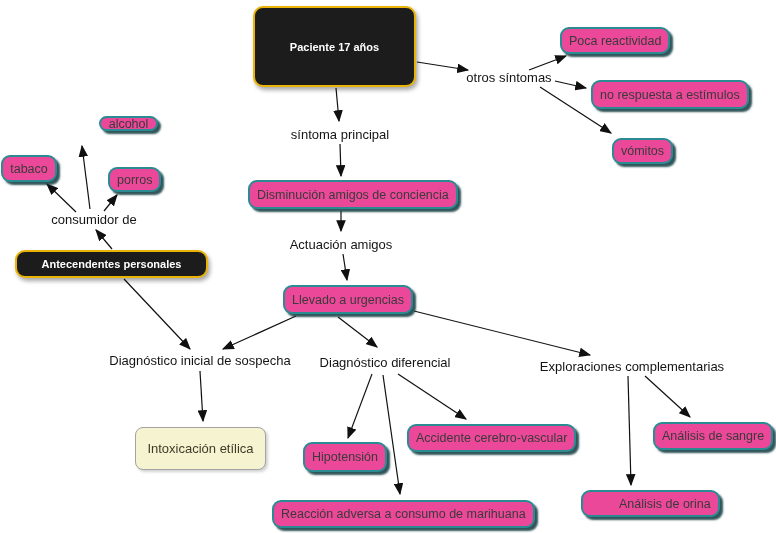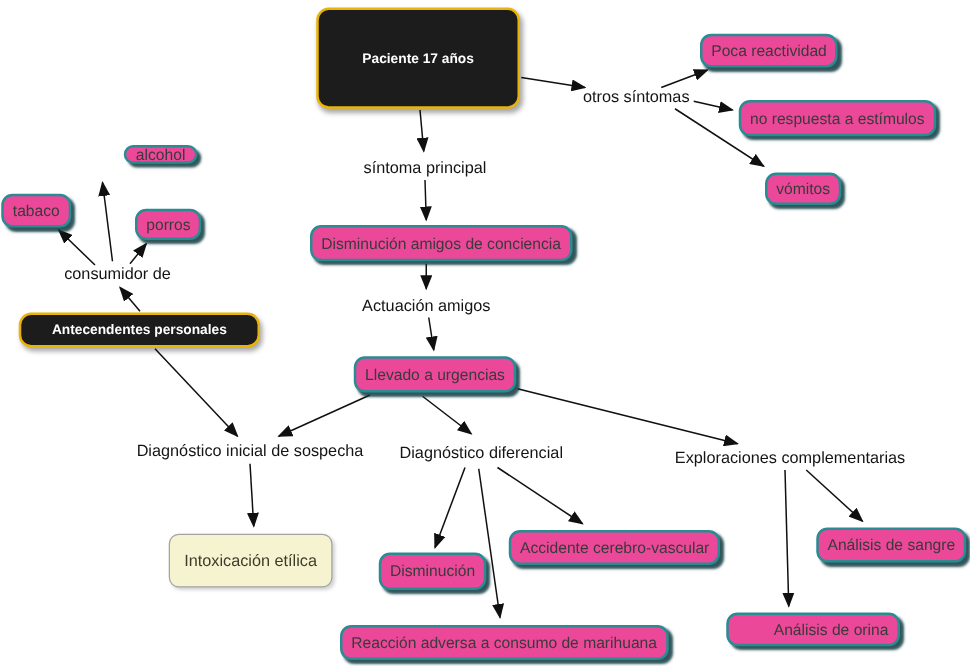--- a/index.html
+++ b/index.html
@@ -109,21 +109,21 @@
 <div class="node dark" style="left: 253px; top: 6px; min-width: 163px; height: 81px;">Paciente 17 años</div>
     <div class="node dark" style="left: 15px; top: 250px; min-width: 193px; height: 28px;">Antecendentes personales</div>
     <div class="node concept" style="left: 560px; top: 27px; min-width: 108px; height: 27px;">Poca reactividad</div>
     <div class="node concept" style="left: 591px; top: 80px; min-width: 155px; height: 29px;">no respuesta a estímulos</div>
     <div class="node concept" style="left: 612px; top: 138px; min-width: 61px; height: 26px;">vómitos</div>
     <div class="node concept" style="left: 248px; top: 180px; min-width: 190px; height: 29px;">Disminución amigos de conciencia</div>
     <div class="node concept" style="left: 283px; top: 285px; min-width: 130px; height: 29px;">Llevado a urgencias</div>
     <div class="node concept" style="left: 51px; top: 116px; min-width: 59px; height: 15px; margin-left: 48px;">alcohol</div>
     <div class="node concept" style="left: 1px; top: 155px; min-width: 56px; height: 27px;">tabaco</div>
     <div class="node concept" style="left: 108px; top: 167px; min-width: 52px; height: 25px;">porros</div>
-    <div class="node concept" style="left: 303px; top: 442px; min-width: 81px; height: 30px;">Disminución</div>
+    <div class="node concept" style="left: 303px; top: 442px; min-width: 81px; height: 30px;">Hipotensión</div>
     <div class="node concept" style="left: 407px; top: 424px; min-width: 164px; height: 28px;">Accidente cerebro-vascular</div>
     <div class="node concept" style="left: 272px; top: 500px; min-width: 260px; height: 28px;">Reacción adversa a consumo de marihuana</div>
     <div class="node concept" style="left: 653px; top: 422px; min-width: 114px; height: 28px;">Análisis de sangre</div>
     <div class="node concept" style="left: 581px; top: 490px; min-width: 111px; height: 27px; padding-left: 36px;">Análisis de orina</div>
     <div class="node highlight" style="left: 135px; top: 427px; min-width: 131px; height: 43px;">Intoxicación etílica</div>
     <div class="node linking" style="left: 509px; top: 77px;">otros síntomas</div>
     <div class="node linking" style="left: 340px; top: 134px;">síntoma principal</div>
     <div class="node linking" style="left: 341px; top: 244px;">Actuación amigos</div>
     <div class="node linking" style="left: 94px; top: 219px;">consumidor de</div>
     <div class="node linking" style="left: 200px; top: 360px;">Diagnóstico inicial de sospecha</div>

